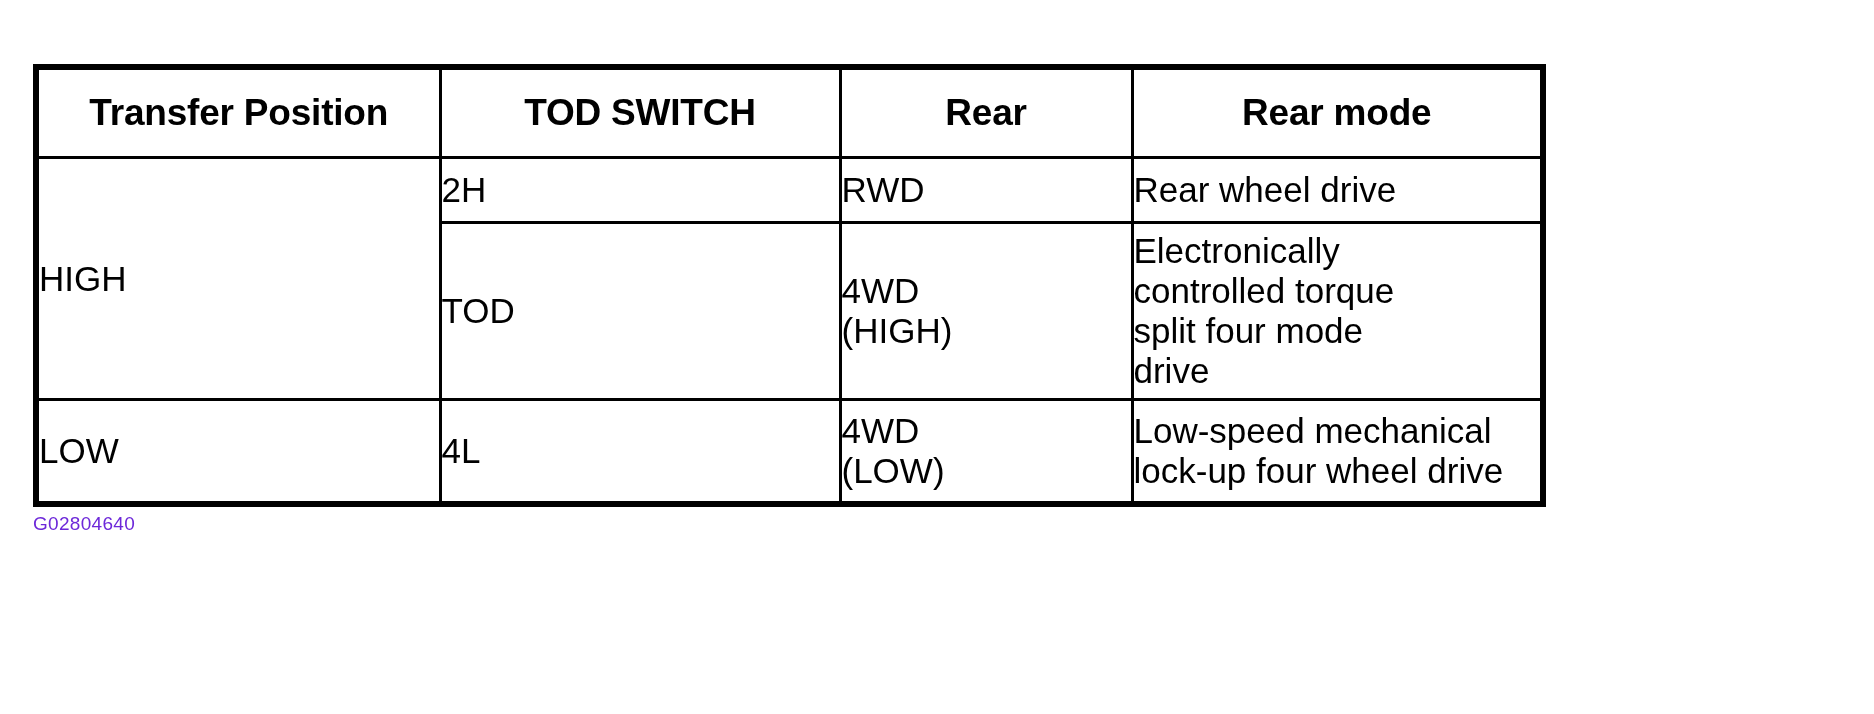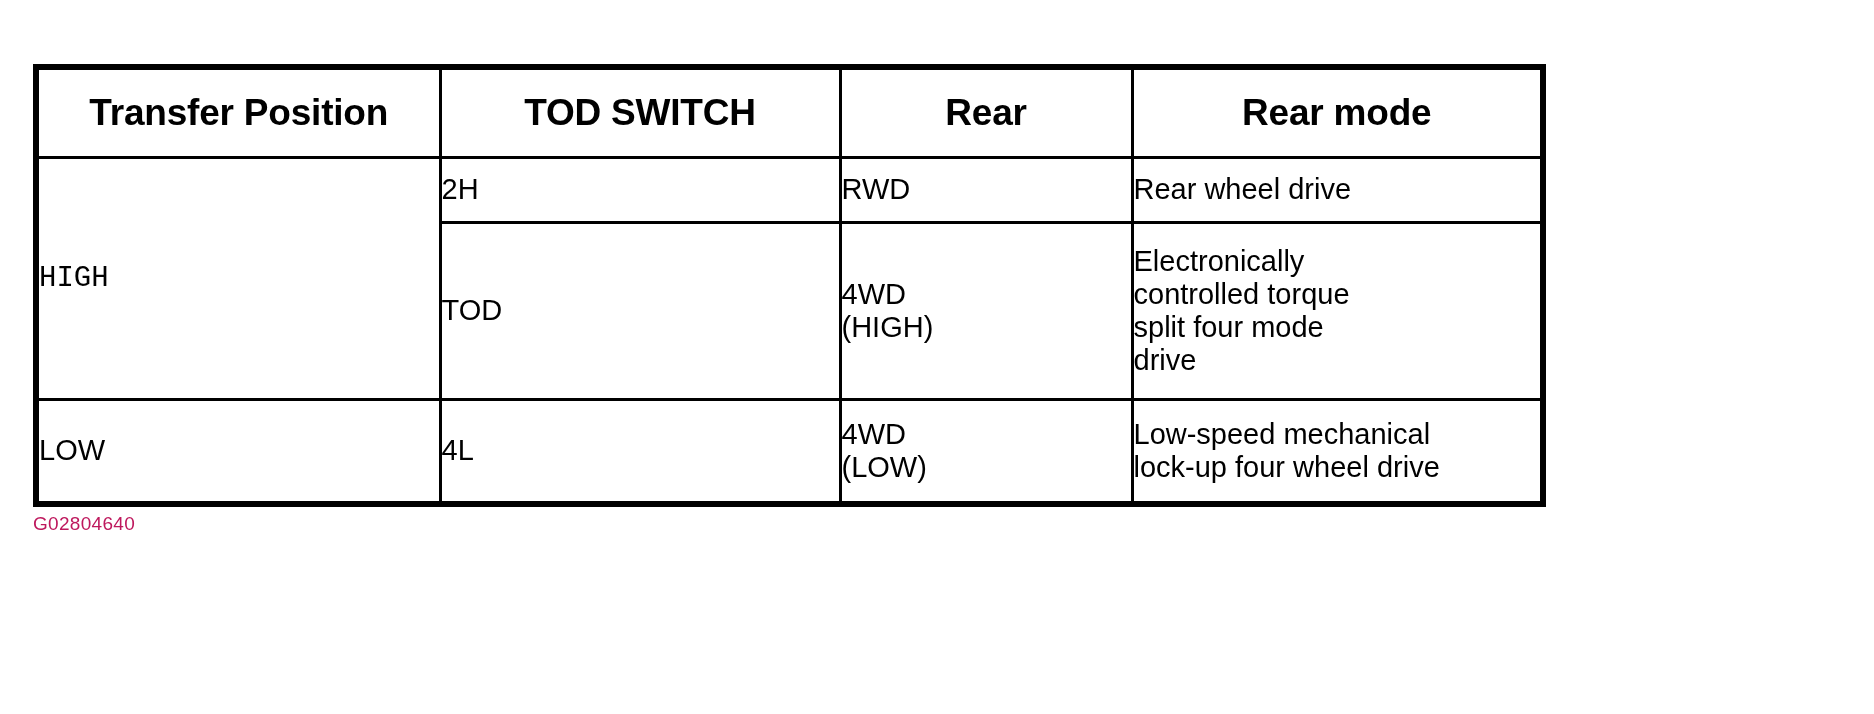--- a/index.html
+++ b/index.html
@@ -56,21 +56,21 @@
     text-align: center;
     font-weight: bold;
     font-size: 37px;
     line-height: 1.05;
     height: 86px;
     letter-spacing: -0.2px;
   }
 
   tbody td {
     font-weight: normal;
-    font-size: 29px;
+    font-size: 35px;
     line-height: 1.14;
     text-align: left;
     margin-left: 27px;
   }
 
   .cell-pad {
     padding: 6px 12px 6px 14px;
   }
 
   .col-transfer { width: 404px; }
@@ -79,35 +79,34 @@
   .col-drive    { width: 411px; }
 
   .row-1 td { height: 62px; }
   .row-2 td { height: 174px; }
   .row-3 td { height: 100px; }
 
   .row-3 td { border-top-width: 6px; }
 
   td.span-high {
     vertical-align: middle;
-    font-family: Liberation Mono, monospace;
   }
 
   .multiline {
     white-space: pre-line;
   }
 
   .caption {
     position: absolute;
     left: 33px;
     top: 513px;
     font-size: 19px;
     font-weight: normal;
     letter-spacing: 0.3px;
-    color: #be185d;
+    color: #6d28d9;
     font-family: "Liberation Sans", sans-serif;
   }
 </style>
 </head>
 <body>
 
 <div class="page">
 
   <div class="table-wrap">
     <table class="spec-table">

